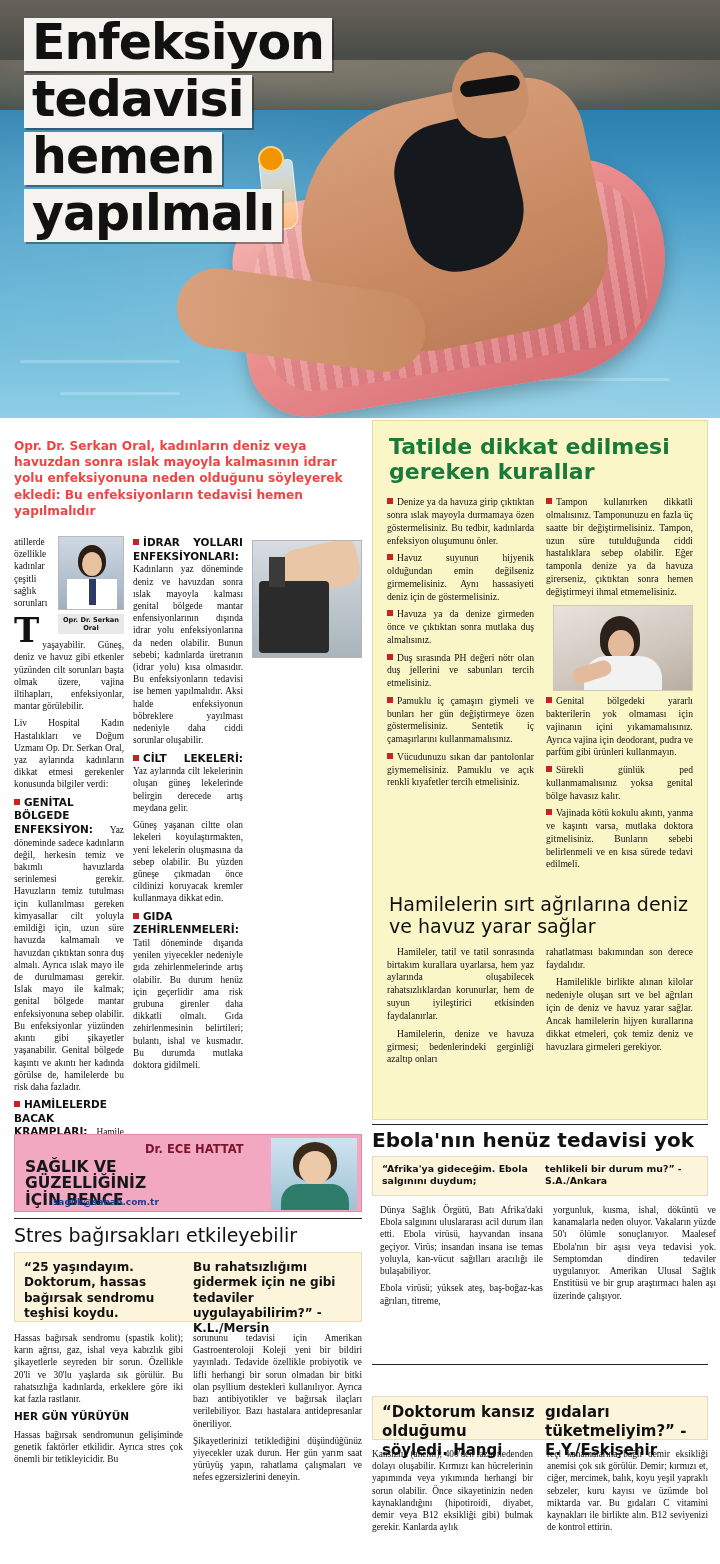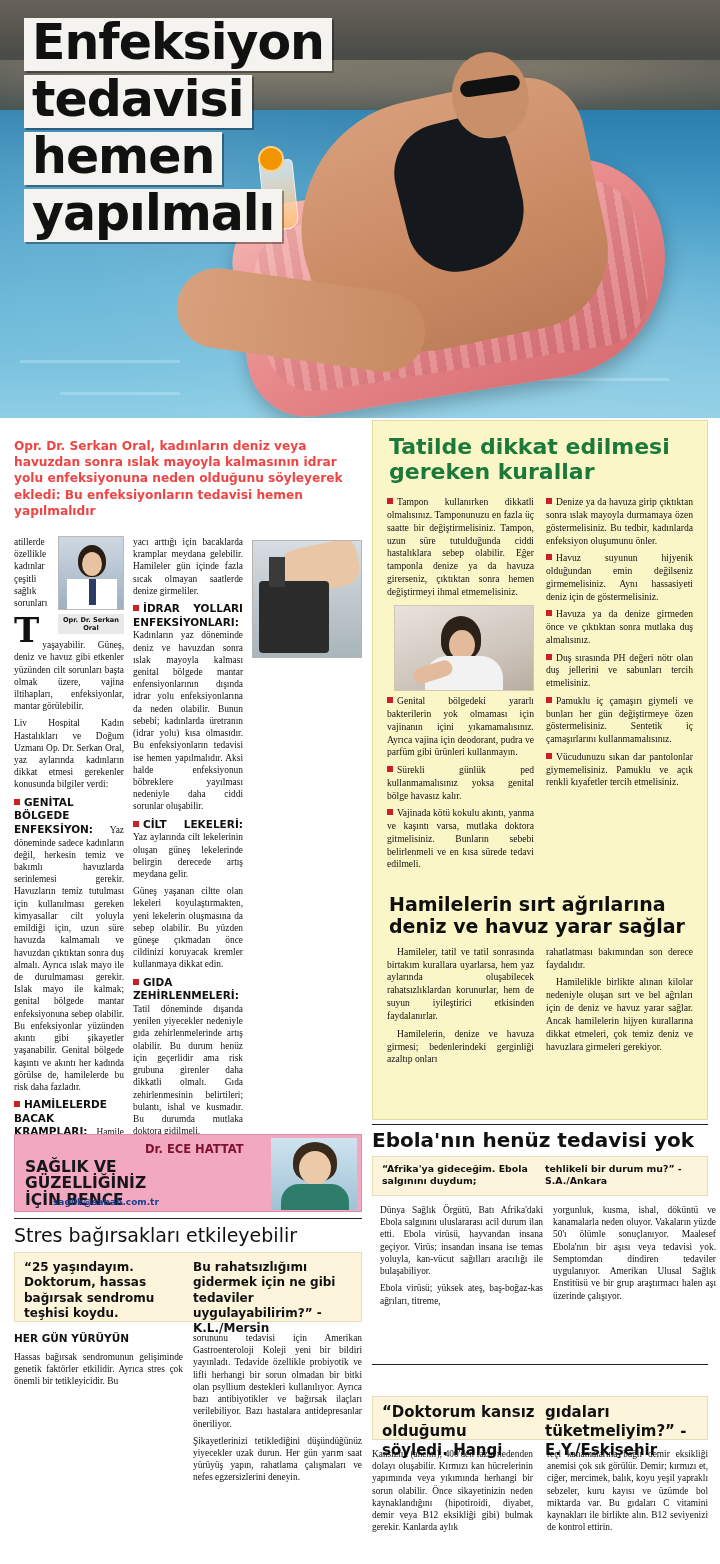--- a/index.html
+++ b/index.html
@@ -127,21 +127,21 @@
     border:1px solid #cfc6b4; position:relative; overflow:hidden;
   }
   .yb-photo .f-head{position:absolute;left:46px;top:10px;width:40px;height:44px;background:#2b2119;border-radius:50% 50% 40% 40%;}
   .yb-photo .f-face{position:absolute;left:54px;top:24px;width:26px;height:30px;background:#e3bb9c;border-radius:50%;}
   .yb-photo .f-body{position:absolute;left:30px;top:50px;width:78px;height:40px;background:#f2f2f2;border-radius:22px 22px 0 0;}
   .yb-photo .f-arm{position:absolute;left:18px;top:58px;width:40px;height:16px;background:#e3bb9c;border-radius:10px;transform:rotate(-18deg);}
 
   .yellowbox h3 {
     margin:10px 0 0 0; padding:8px 16px 0 16px;
     font-family:"DejaVu Sans", sans-serif;
-    font-size:19px; line-height:1.15; color:#0f0f0f; font-weight:bold;
+    font-size:19px; line-height:1.15; color:#0f0f0f; font-weight:normal;
   }
   .yb-sub { display:flex; gap:12px; padding:8px 14px 0 14px; }
   .yb-sub .c { width:50%; font-size:9.6px; line-height:1.34; text-align:justify; }
   .yb-sub p { margin:0 0 5px 0; }
   .yb-sub p.lead { text-indent:10px; }
 
   
   .standfirst {
     position:absolute; left:14px; top:438px; width:348px;
     font-family:"DejaVu Sans", sans-serif;
@@ -301,58 +301,57 @@
           <div class="d-tie"></div>
       </div>
       <div class="doc-cap">Opr. Dr. Serkan Oral</div>
       <p class="dropcap">Tatillerde özellikle kadınlar çeşitli sağlık sorunları yaşayabilir. Güneş, deniz ve havuz gibi etkenler yüzünden cilt sorunları başta olmak üzere, vajina iltihapları, enfeksiyonlar, mantar görülebilir.</p>
       <p>Liv Hospital Kadın Hastalıkları ve Doğum Uzmanı Op. Dr. Serkan Oral, yaz aylarında kadınların dikkat etmesi gerekenler konusunda bilgiler verdi:</p>
       <p><span class="sq"></span><span class="subhead">GENİTAL BÖLGEDE ENFEKSİYON:</span> <span>Yaz döneminde sadece kadınların değil, herkesin temiz ve bakımlı havuzlarda serinlemesi gerekir. Havuzların temiz tutulması için kullanılması gereken kimyasallar cilt yoluyla emildiği için, uzun süre havuzda kalmamalı ve havuzdan çıktıktan sonra duş almalı. Ayrıca ıslak mayo ile de durulmaması gerekir. Islak mayo ile kalmak; genital bölgede mantar enfeksiyonuna sebep olabilir. Bu enfeksiyonlar yüzünden akıntı gibi şikayetler yaşanabilir. Genital bölgede kaşıntı ve akıntı her kadında görülse de, hamilelerde bu risk daha fazladır.</span></p>
       <p><span class="sq"></span><span class="subhead">HAMİLELERDE BACAK KRAMPLARI:</span> <span>Hamile kadınların denizde yalnız yüzmemeye dikkat etmeli. Çünkü hamilelik döneminde magnezyum ihti-</span></p>
     </div>
 
     <div class="mc">
-      <p>yacı arttığı için bacaklarda kramplar meydana gelebilir. Hamileler gün içinde fazla sıcak olmayan saatlerde denize girmeliler.</p>
       <p><span class="sq"></span><span class="subhead">İDRAR YOLLARI ENFEKSİYONLARI:</span> <span>Kadınların yaz döneminde deniz ve havuzdan sonra ıslak mayoyla kalması genital bölgede mantar enfensiyonlarının dışında idrar yolu enfeksiyonlarına da neden olabilir. Bunun sebebi; kadınlarda üretranın (idrar yolu) kısa olmasıdır. Bu enfeksiyonların tedavisi ise hemen yapılmalıdır. Aksi halde enfeksiyonun böbreklere yayılması nedeniyle daha ciddi sorunlar oluşabilir.</span></p>
       <p><span class="sq"></span><span class="subhead">CİLT LEKELERİ:</span> <span>Yaz aylarında cilt lekelerinin oluşan güneş lekelerinde belirgin derecede artış meydana gelir.</span></p>
       <p>Güneş yaşanan ciltte olan lekeleri koyulaştırmakten, yeni lekelerin oluşmasına da sebep olabilir. Bu yüzden güneşe çıkmadan önce cildinizi koruyacak kremler kullanmaya dikkat edin.</p>
       <p><span class="sq"></span><span class="subhead">GIDA ZEHİRLENMELERİ:</span> <span>Tatil döneminde dışarıda yenilen yiyecekler nedeniyle gıda zehirlenmelerinde artış olabilir. Bu durum henüz için geçerlidir ama risk grubuna girenler daha dikkatli olmalı. Gıda zehirlenmesinin belirtileri; bulantı, ishal ve kusmadır. Bu durumda mutlaka doktora gidilmeli.</span></p>
     </div>
 
     <div class="mc">
       <div class="foot-photo">
         <div class="foot"></div>
           <div class="scope"></div>
       </div>
     </div>
   </div>
 
   <div class="yellowbox">
     <h2>Tatilde dikkat edilmesi gereken kurallar</h2>
     <div class="yb-cols">
+      <div class="yb-col">
+        <p><span class="sq"></span><span>Denize ya da havuza girip çıktıktan sonra ıslak mayoyla durmamaya özen göstermelisiniz. Bu tedbir, kadınlarda enfeksiyon oluşumunu önler.</span></p>
+        <p><span class="sq"></span><span>Havuz suyunun hijyenik olduğundan emin değilseniz girmemelisiniz. Aynı hassasiyeti deniz için de göstermelisiniz.</span></p>
+        <p><span class="sq"></span><span>Havuza ya da denize girmeden önce ve çıktıktan sonra mutlaka duş almalısınız.</span></p>
+        <p><span class="sq"></span><span>Duş sırasında PH değeri nötr olan duş jellerini ve sabunları tercih etmelisiniz.</span></p>
+        <p><span class="sq"></span><span>Pamuklu iç çamaşırı giymeli ve bunları her gün değiştirmeye özen göstermelisiniz. Sentetik iç çamaşırlarını kullanmamalısınız.</span></p>
+        <p><span class="sq"></span><span>Vücudunuzu sıkan dar pantolonlar giymemelisiniz. Pamuklu ve açık renkli kıyafetler tercih etmelisiniz.</span></p>
+      </div>
       <div class="yb-col">
         <p><span class="sq"></span><span>Tampon kullanırken dikkatli olmalısınız. Tamponunuzu en fazla üç saatte bir değiştirmelisiniz. Tampon, uzun süre tutulduğunda ciddi hastalıklara sebep olabilir. Eğer tamponla denize ya da havuza girerseniz, çıktıktan sonra hemen değiştirmeyi ihmal etmemelisiniz.</span></p>
         <div class="yb-photo">
           <div class="f-head"></div>
             <div class="f-face"></div>
             <div class="f-body"></div>
             <div class="f-arm"></div>
         </div>
         <p><span class="sq"></span><span>Genital bölgedeki yararlı bakterilerin yok olmaması için vajinanın içini yıkamamalısınız. Ayrıca vajina için deodorant, pudra ve parfüm gibi ürünleri kullanmayın.</span></p>
         <p><span class="sq"></span><span>Sürekli günlük ped kullanmamalısınız yoksa genital bölge havasız kalır.</span></p>
         <p><span class="sq"></span><span>Vajinada kötü kokulu akıntı, yanma ve kaşıntı varsa, mutlaka doktora gitmelisiniz. Bunların sebebi belirlenmeli ve en kısa sürede tedavi edilmeli.</span></p>
       </div>
-      <div class="yb-col">
-        <p><span class="sq"></span><span>Denize ya da havuza girip çıktıktan sonra ıslak mayoyla durmamaya özen göstermelisiniz. Bu tedbir, kadınlarda enfeksiyon oluşumunu önler.</span></p>
-        <p><span class="sq"></span><span>Havuz suyunun hijyenik olduğundan emin değilseniz girmemelisiniz. Aynı hassasiyeti deniz için de göstermelisiniz.</span></p>
-        <p><span class="sq"></span><span>Havuza ya da denize girmeden önce ve çıktıktan sonra mutlaka duş almalısınız.</span></p>
-        <p><span class="sq"></span><span>Duş sırasında PH değeri nötr olan duş jellerini ve sabunları tercih etmelisiniz.</span></p>
-        <p><span class="sq"></span><span>Pamuklu iç çamaşırı giymeli ve bunları her gün değiştirmeye özen göstermelisiniz. Sentetik iç çamaşırlarını kullanmamalısınız.</span></p>
-        <p><span class="sq"></span><span>Vücudunuzu sıkan dar pantolonlar giymemelisiniz. Pamuklu ve açık renkli kıyafetler tercih etmelisiniz.</span></p>
-      </div>
     </div>
 
     <h3>Hamilelerin sırt ağrılarına deniz ve havuz yarar sağlar</h3>
     <div class="yb-sub">
       <div class="c">
         <p class="lead">Hamileler, tatil ve tatil sonrasında birtakım kurallara uyarlarsa, hem yaz aylarında oluşabilecek rahatsızlıklardan korunurlar, hem de suyun iyileştirici etkisinden faydalanırlar.</p>
         <p class="lead">Hamilelerin, denize ve havuza girmesi; bedenlerindeki gerginliği azaltıp onları</p>
       </div>
       <div class="c">
         <p>rahatlatması bakımından son derece faydalıdır.</p>
@@ -376,20 +375,21 @@
   </div>
 
   <div class="hr" style="left:14px; top:1218px; width:348px;"></div>
   <div class="stres-title">Stres bağırsakları etkileyebilir</div>
   <div class="stres-qbox">
     <div class="q">“25 yaşındayım. Doktorum, hassas bağırsak sendromu teşhisi koydu.</div>
     <div class="q">Bu rahatsızlığımı gidermek için ne gibi tedaviler uygulayabilirim?” -K.L./Mersin</div>
   </div>
   <div class="stres-body">
     <div class="c">
+      <p>Hassas bağırsak sendromu (spastik kolit); karın ağrısı, gaz, ishal veya kabızlık gibi şikayetlerle seyreden bir sorun. Özellikle 20'li ve 30'lu yaşlarda sık görülür. Bu rahatsızlığa kadınlarda, erkeklere göre iki kat fazla rastlanır.</p>
       <p class="subhead">HER GÜN YÜRÜYÜN</p>
       <p>Hassas bağırsak sendromunun gelişiminde genetik faktörler etkilidir. Ayrıca stres çok önemli bir tetikleyicidir. Bu</p>
     </div>
     <div class="c">
       <p>sorununu tedavisi için Amerikan Gastroenteroloji Koleji yeni bir bildiri yayınladı. Tedavide özellikle probiyotik ve lifli herhangi bir sorun olmadan bir bitki olan psyllium destekleri kullanılıyor. Ayrıca bazı antibiyotikler ve bağırsak ilaçları verilebiliyor. Bazı hastalara antidepresanlar öneriliyor.</p>
       <p>Şikayetlerinizi tetiklediğini düşündüğünüz yiyecekler uzak durun. Her gün yarım saat yürüyüş yapın, rahatlama çalışmaları ve nefes egzersizlerini deneyin.</p>
     </div>
   </div>
 
   <div class="hr" style="left:372px; top:1124px; width:336px;"></div>

